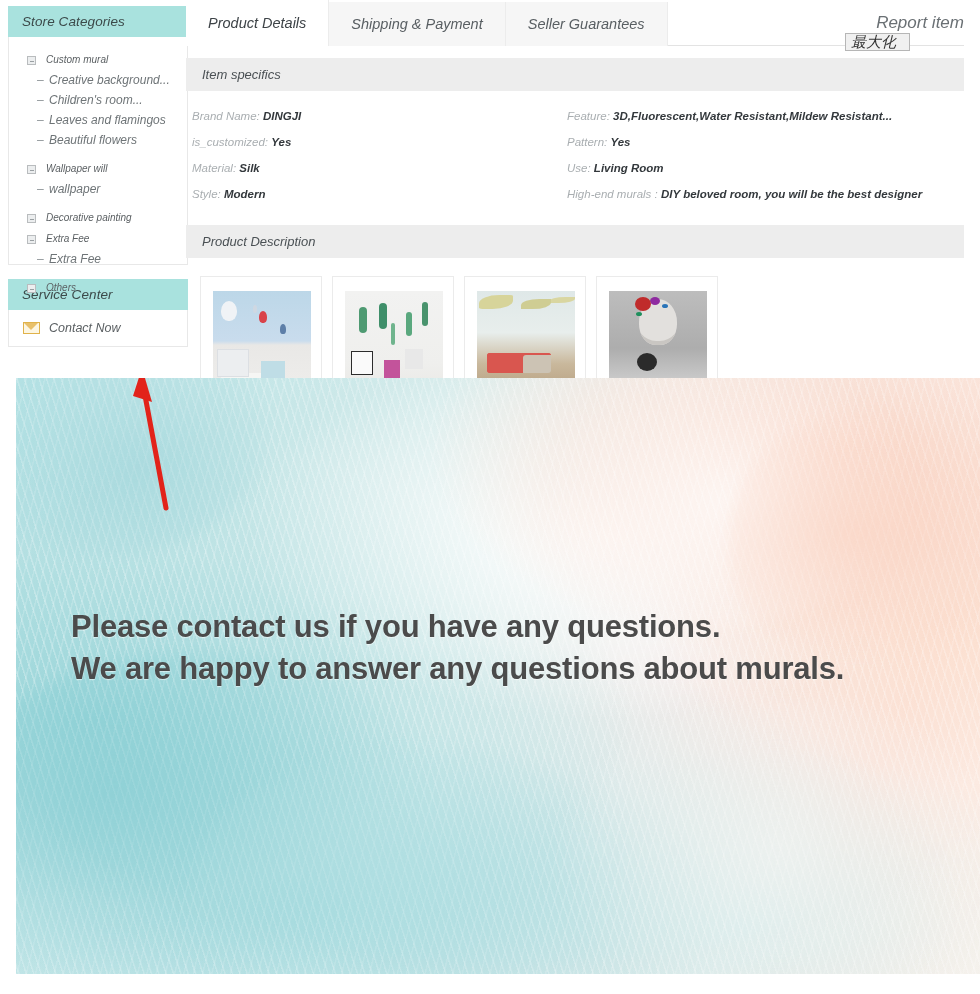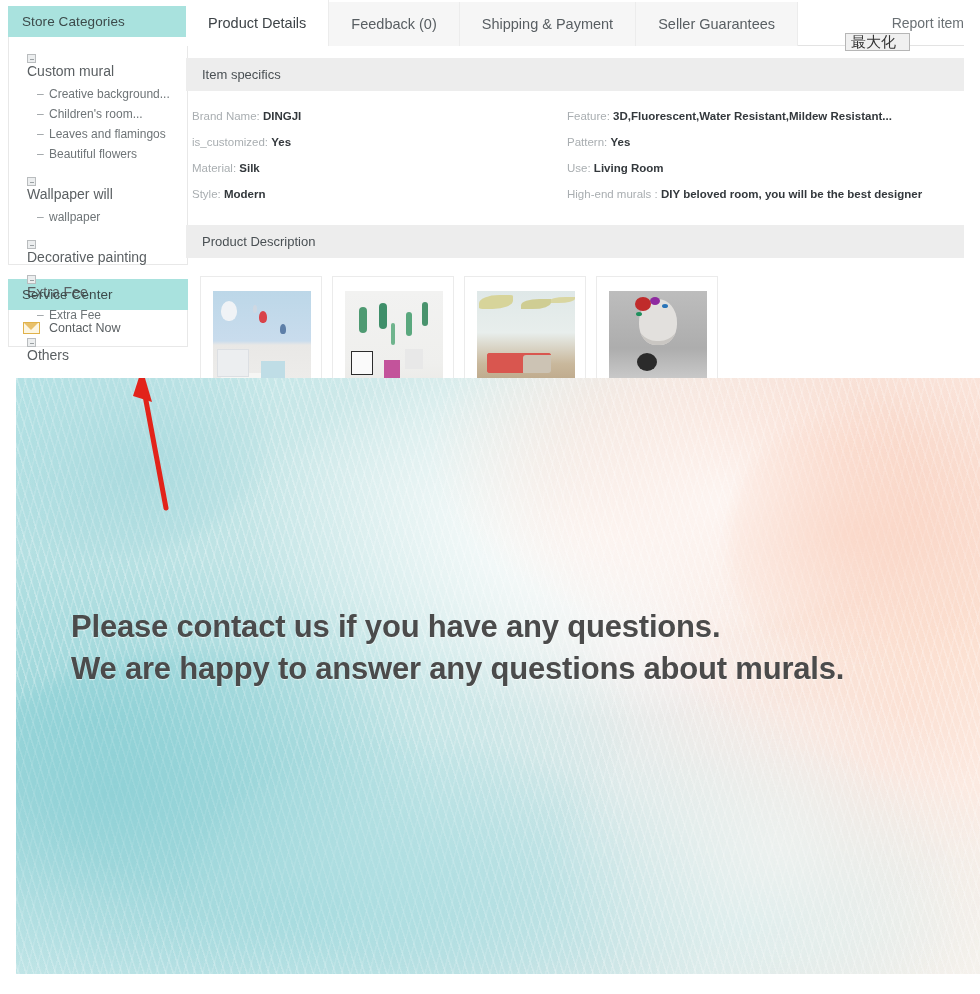--- a/index.html
+++ b/index.html
@@ -15,20 +15,21 @@
     width: 980px; height: 994px;
     background: #ffffff;
   }
 
   
   #top-section {
     position: absolute;
     left: 0; top: 0;
     width: 980px; height: 375px;
     background: #ffffff;
+    font-style: italic;
   }
 
   
   #sidebar {
     position: absolute;
     left: 8px; top: 6px;
     width: 180px;
   }
   .panel { width: 180px; }
   .panel-head {
@@ -39,26 +40,25 @@
     letter-spacing: 0.1px;
   }
   .panel-body {
     background: #ffffff;
     border: 1px solid #e8e8e8;
     border-top: none;
   }
   #cat-body { padding: 12px 0 12px 0; height: 228px; }
   .cat-top {
     display: flex;
-    align-items: flex-start;
+    align-items: flex-end;
     padding: 5px 0 5px 18px;
-    font-size: 14px;
+    font-size: 10px;
     color: #5a5f62;
     cursor: pointer;
-    flex-direction: column;
   }
   .cat-top .sq {
     width: 9px; height: 9px;
     border: 1px solid #b9bcbe;
     background: #eceeef;
     margin-right: 10px;
     position: relative;
     flex: 0 0 auto;
   }
   .cat-top .sq::before {
@@ -142,21 +142,21 @@
     border-right: 1px solid #ececec;
     margin-top: 0;
     height: 46px;
     position: relative;
     z-index: 2;
   }
   #report-item {
     margin-left: auto;
     display: flex;
     align-items: center;
-    font-size: 14px;
+    font-size: 17px;
     color: #6a7074;
     padding-right: 0;
     cursor: pointer;
   }
   #maximize-tip {
     position: absolute;
     right: 54px; top: 33px;
     background: #f0f0f0;
     border: 1px solid #b6b6b6;
     font-size: 15px;
@@ -349,21 +349,20 @@
           </div>
         </div>
       </div>
 
     </div>
 
     <div id="main">
 
       <div id="tabbar">
         <div class="tab active">Product Details</div>
-        <div class="tab">Feedback (0)</div>
         <div class="tab">Shipping &amp; Payment</div>
         <div class="tab">Seller Guarantees</div>
         <div id="report-item">Report item</div>
         <div id="maximize-tip">最大化</div>
       </div>
 
       <div class="section-head">Item specifics</div>
 
       <div id="specs-grid">
         <div class="spec">

